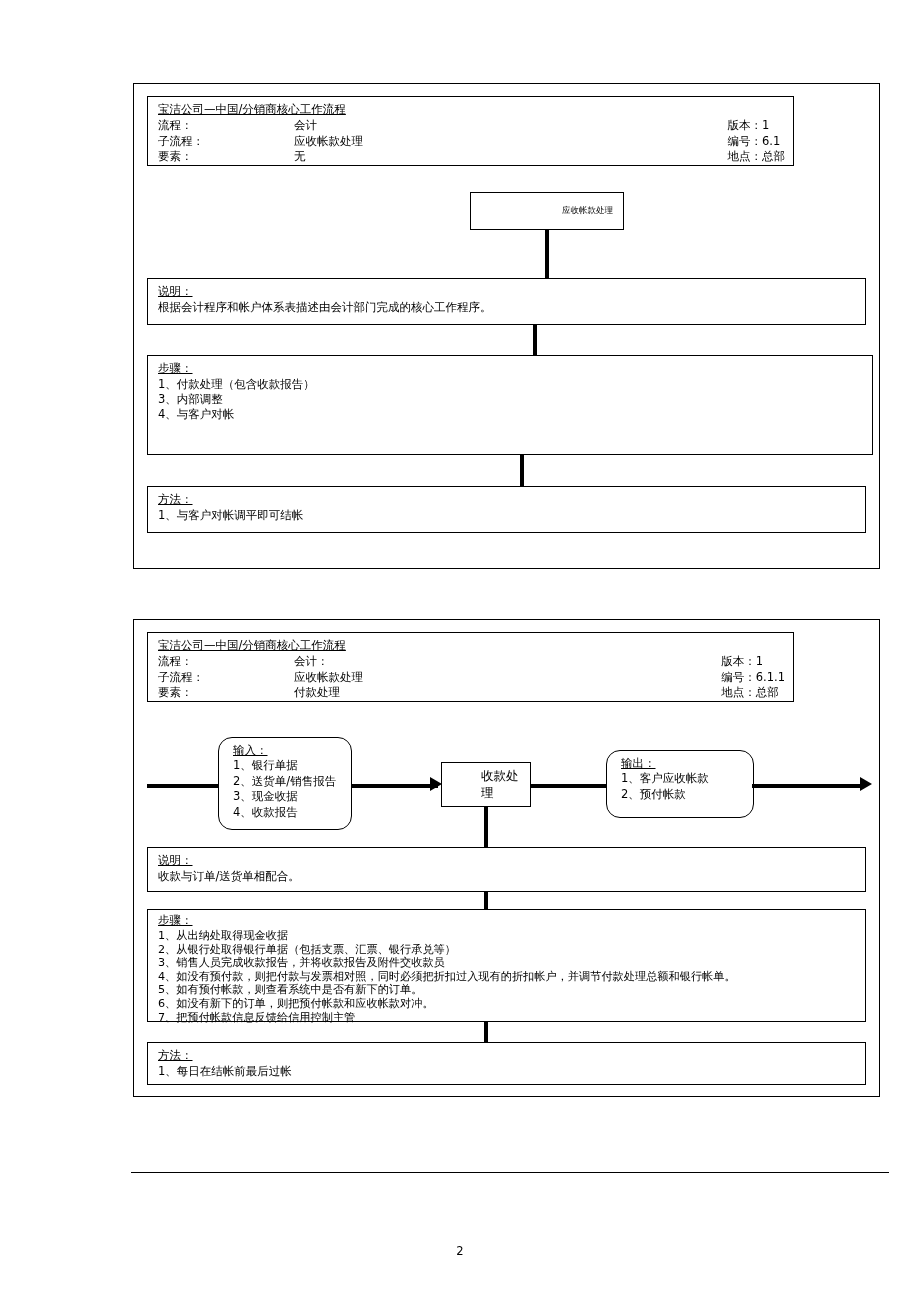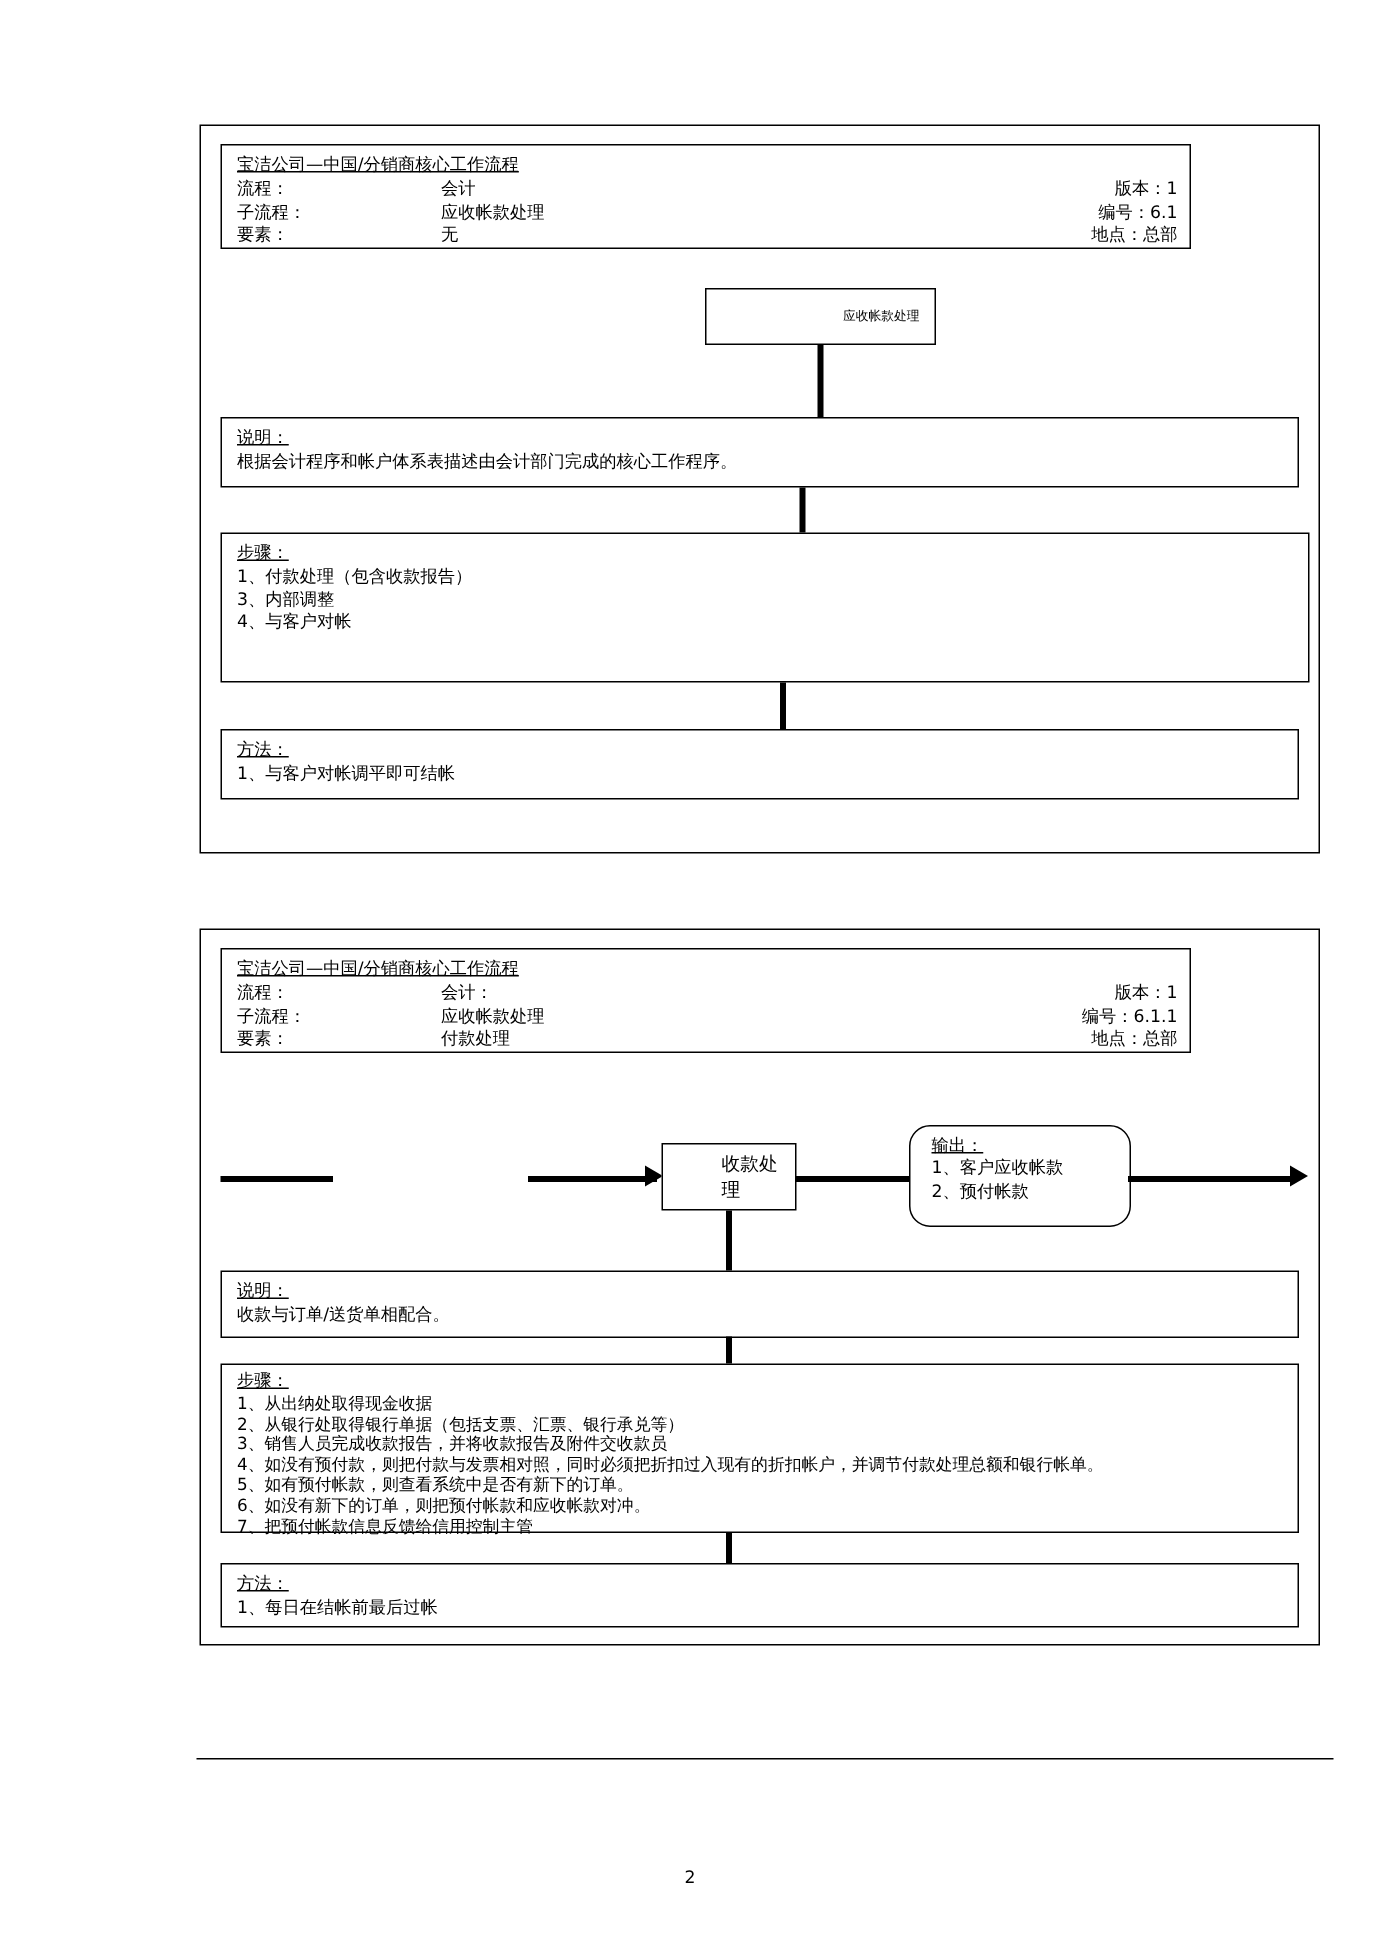--- a/index.html
+++ b/index.html
@@ -66,21 +66,21 @@
     width: 96px;
   }
   .hdr-row .val {
     display: inline-block;
     margin-left: 40px;
   }
   .hdr-meta {
     position: absolute;
     right: 8px;
     top: 21px;
-    text-align: right;
+    text-align: left;
   }
   .hdr-meta .m-row {
     height: 15.5px;
     line-height: 15.5px;
     font-size: 11.5px;
     white-space: nowrap;
   }
 
   
   .sec {
@@ -274,20 +274,29 @@
       </div>
       <div class="hdr-meta">
         <div class="m-row">版本：1</div>
         <div class="m-row">编号：6.1.1</div>
         <div class="m-row">地点：总部</div>
       </div>
     </div>
 
     <div class="hline" style="left:13px; top:164px; width:75px;"></div>
 
+    <div class="io-box" style="left:84px; top:117px; width:134px; height:93px;">
+      <span class="io-title">输入：</span>
+      <div class="io-body">
+        <div class="li">1、银行单据</div>
+        <div class="li">2、送货单/销售报告</div>
+        <div class="li">3、现金收据</div>
+        <div class="li">4、收款报告</div>
+      </div>
+    </div>
 
     <div class="hline" style="left:218px; top:164px; width:86px;"></div>
     <div class="arrow-right" style="left:296px; top:157px;"></div>
 
     <div class="proc-box" style="left:307px; top:142px; width:90px; height:45px;padding-left:39px;">
       <span>收款处理</span>
     </div>
 
     <div class="hline" style="left:396px; top:164px; width:78px;"></div>
 

